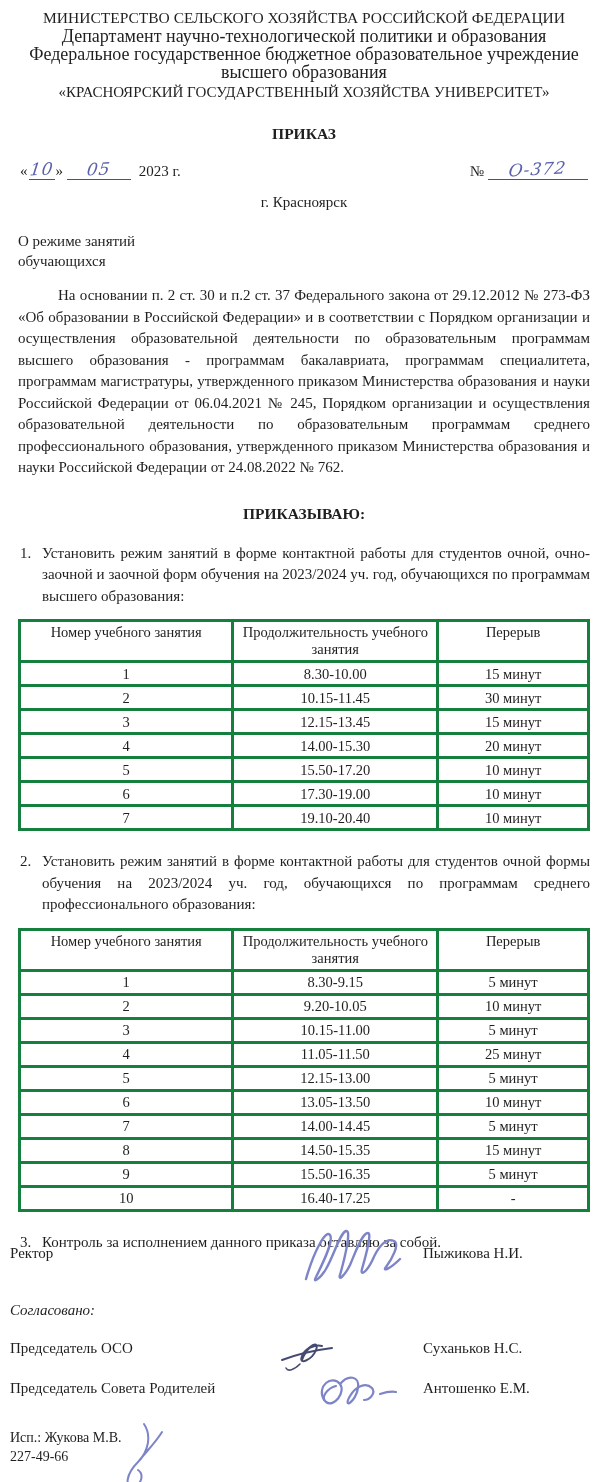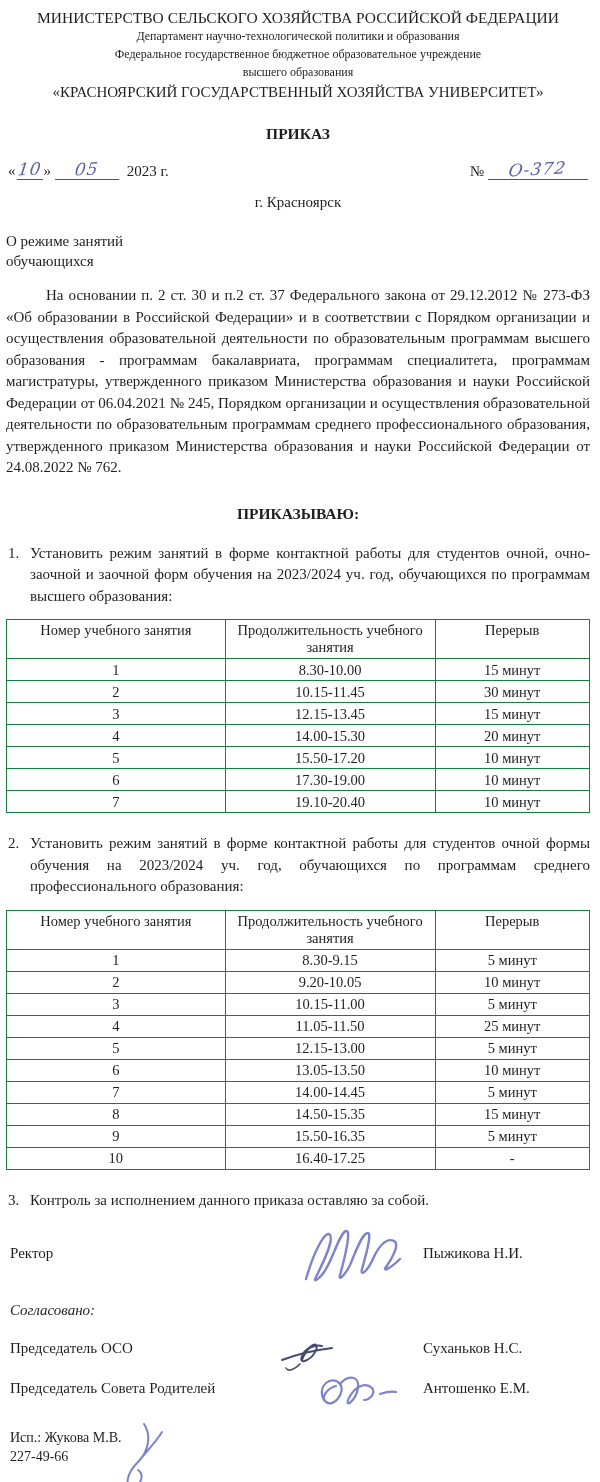--- a/index.html
+++ b/index.html
@@ -2,26 +2,26 @@
 <html lang="ru"><head>
 <meta charset="utf-8">
 <style>
   html,body{margin:0;padding:0;}
   body{
     width:600px;height:1482px;overflow:hidden;background:#ffffff;
     font-family:"Liberation Serif","DejaVu Serif",serif;
     color:#1f1f1f;position:relative;
   }
   .page{position:relative;width:600px;height:1482px;overflow:hidden;}
-  .inner{padding:8px 10px 0 6px;}
+  .inner{padding:8px 10px 0 18px;}
 
   
   .hdr{ text-align:center; line-height:18px; }
   .hdr .l1{ font-size:15.5px; line-height:19px; }
-  .hdr .l2,.hdr .l3,.hdr .l4{ font-size:12px;font-family:Liberation Serif, serif; }
+  .hdr .l2,.hdr .l3,.hdr .l4{ font-size:18px;font-family:Liberation Serif, serif; }
   .hdr .l5{ font-size:15px; margin-top:2px; }
 
   .order-title{ text-align:center; font-weight:bold; font-size:15.5px; margin-top:24px; }
 
   
   .date-row{ display:flex; justify-content:space-between; margin-top:16px; font-size:15px; padding:0 2px; }
   .uline{ display:inline-block; border-bottom:1px solid #555; text-align:center; vertical-align:bottom; }
   .u-day{ width:26px; margin:0 1px; }
   .u-month{ width:64px; margin:0 4px; }
   .u-num{ width:100px; margin-left:4px; }
@@ -37,21 +37,21 @@
   .preamble{ margin-top:14px; font-size:15px; line-height:21.5px; text-align:justify; text-indent:40px; }
   .resolve{ text-align:center; font-weight:bold; font-size:15.5px; margin-top:26px; }
 
   
   .item{ position:relative; padding-left:24px; margin-top:20px; font-size:15px; line-height:21.5px; text-align:justify; }
   .item .num{ position:absolute; left:2px; top:0; }
 
   
   table.sched{ width:100%; border-collapse:collapse; margin-top:12px; table-layout:fixed; }
   table.sched th, table.sched td{
-    border:1px solid #15803d; font-size:14.5px; text-align:center; font-weight:normal;
+    border:3px solid #15803d; font-size:14.5px; text-align:center; font-weight:normal;
   }
   table.sched th{ padding:2px 4px; line-height:17px; vertical-align:top; }
   table.sched td{ padding:0 4px; height:21px; line-height:18px; }
   table.sched col.c1{ width:37.5%; }
   table.sched col.c2{ width:36%; }
   table.sched col.c3{ width:26.5%; }
 
   
   .signoff{ position:absolute; left:10px; right:10px; top:1240px; height:242px; font-size:15px; }
   .sig-row{ position:absolute; left:0; right:0; }

